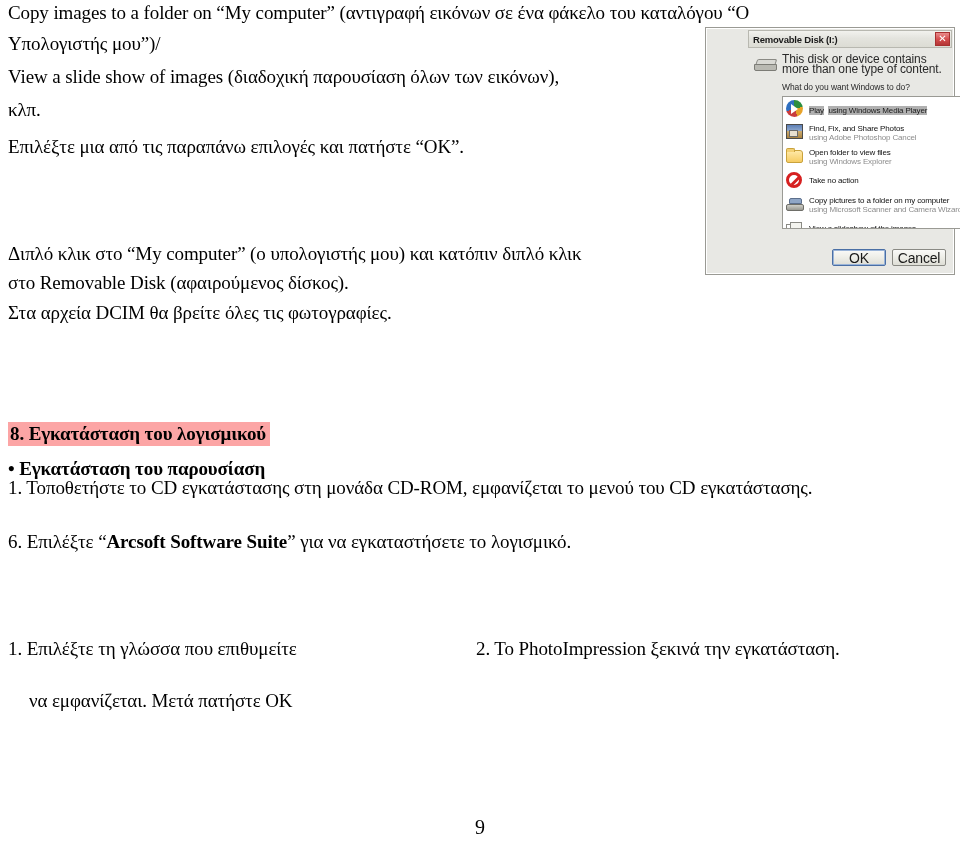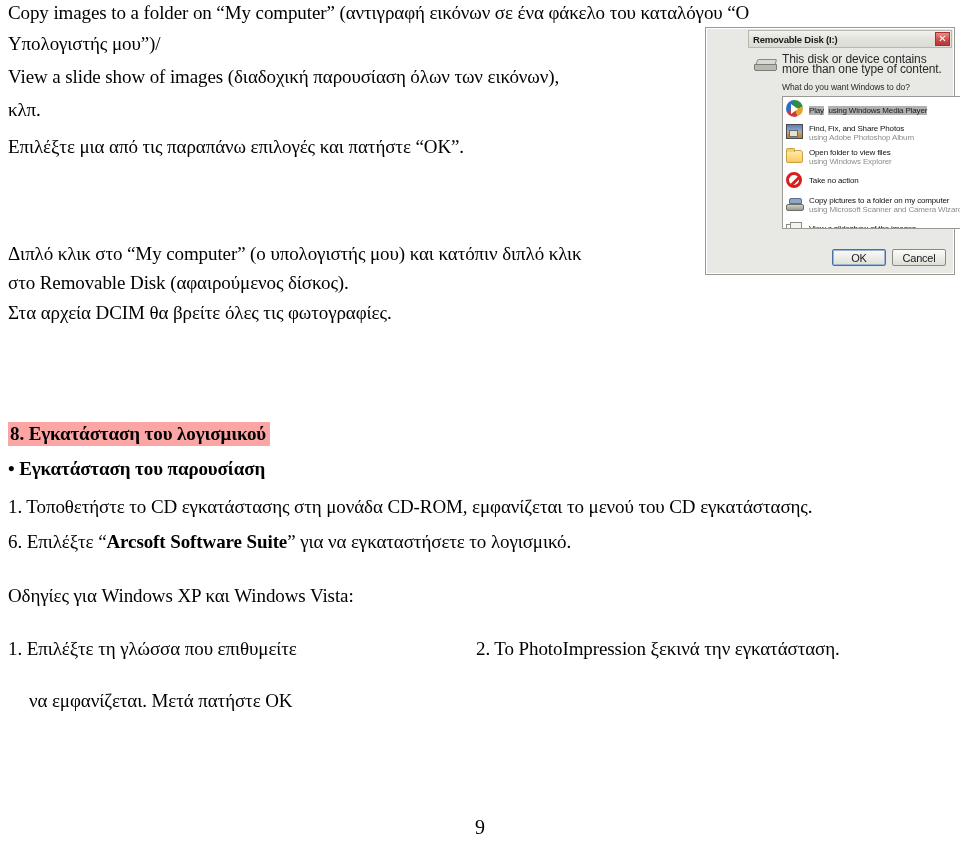--- a/index.html
+++ b/index.html
@@ -340,21 +340,21 @@
   .dlg-buttons {
     position: absolute;
     right: 8px;
     bottom: 8px;
     display: flex;
     gap: 6px;
   }
   .dlg-btn {
     width: 54px;
     height: 17px;
-    font-size: 11px;
+    font-size: 14px;
     font-family: "Liberation Sans", "DejaVu Sans", sans-serif;
     background: linear-gradient(to bottom, #fafaf8 0%, #eeeee8 48%, #dedeD6 100%);
     border: 1px solid #8a8a84;
     border-radius: 2px;
     box-sizing: border-box;
     display: flex;
     align-items: center;
     justify-content: center;
     color: #1a1a1a;
     letter-spacing: -0.2px;
@@ -375,25 +375,24 @@
   <div class="doc-line" style="top:99px;">κλπ.</div>
   <div class="doc-line" style="top:136px;">Επιλέξτε μια από τις παραπάνω επιλογές και πατήστε “ΟΚ”.</div>
 
   <div class="doc-line" style="top:243px;">Διπλό κλικ στο “My computer” (ο υπολογιστής μου) και κατόπιν διπλό κλικ</div>
   <div class="doc-line" style="top:272px;">στο Removable Disk (αφαιρούμενος δίσκος).</div>
   <div class="doc-line" style="top:302px;">Στα αρχεία DCIM θα βρείτε όλες τις φωτογραφίες.</div>
 
   <div class="doc-line b" style="top:423px;"><span class="hl">8. Εγκατάσταση του λογισμικού</span></div>
   <div class="doc-line b" style="top:458px;">• Εγκατάσταση του παρουσίαση</div>
 
-  <div class="doc-line" style="top:496px;">1. Τοποθετήστε το CD εγκατάστασης στη μονάδα CD-ROM, εμφανίζεται το μενού του CD εγκατάστασης.</div>
+  <div class="doc-line" style="top:477px;">1. Τοποθετήστε το CD εγκατάστασης στη μονάδα CD-ROM, εμφανίζεται το μενού του CD εγκατάστασης.</div>
 
   <div class="doc-line" style="top:531px;"><span>6. Επιλέξτε “</span><span class="bold-inline">Arcsoft Software Suite</span><span>” για να εγκαταστήσετε το λογισμικό.</span></div>
 
-  <div class="doc-line" style="top:585px;">Οδηγίες για Windows XP και Windows Vista:</div>
 
   <div class="doc-line" style="top:638px;">1. Επιλέξτε τη γλώσσα που επιθυμείτε</div>
   <div class="doc-line" style="top:638px; left:476px;">2. Το PhotoImpression ξεκινά την εγκατάσταση.</div>
   <div class="doc-line" style="top:690px; left:29px;">να εμφανίζεται. Μετά πατήστε ΟΚ</div>
 
   <div class="page-num">9</div>
 
   <div class="dialog">
 
     <div class="dlg-titlebar">
@@ -425,21 +424,21 @@
               <div class="opt-sub">using Windows Media Player</div>
             </div>
           </div>
 
           <div class="opt">
             <div class="opt-ic">
                 <div class="ic-photo"></div>
               </div>
             <div class="opt-txt">
               <div class="opt-main">Find, Fix, and Share Photos</div>
-              <div class="opt-sub">using Adobe Photoshop Album</div>
+              <div class="opt-sub">using Adobe Photoshop Cancel</div>
             </div>
           </div>
 
           <div class="opt">
             <div class="opt-ic">
                 <div class="ic-folder"></div>
               </div>
             <div class="opt-txt">
               <div class="opt-main">Open folder to view files</div>
               <div class="opt-sub">using Windows Explorer</div>

